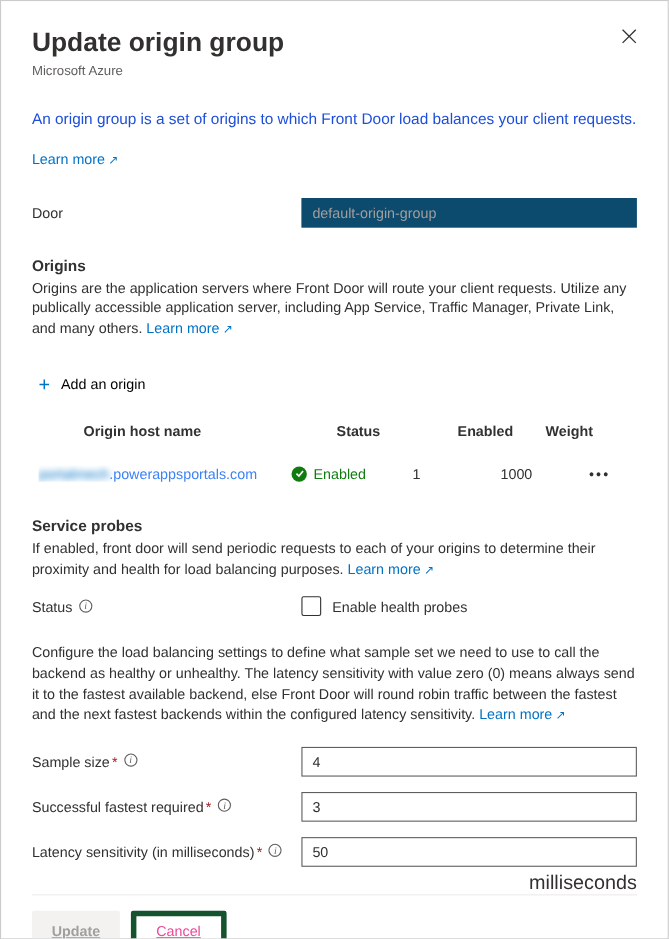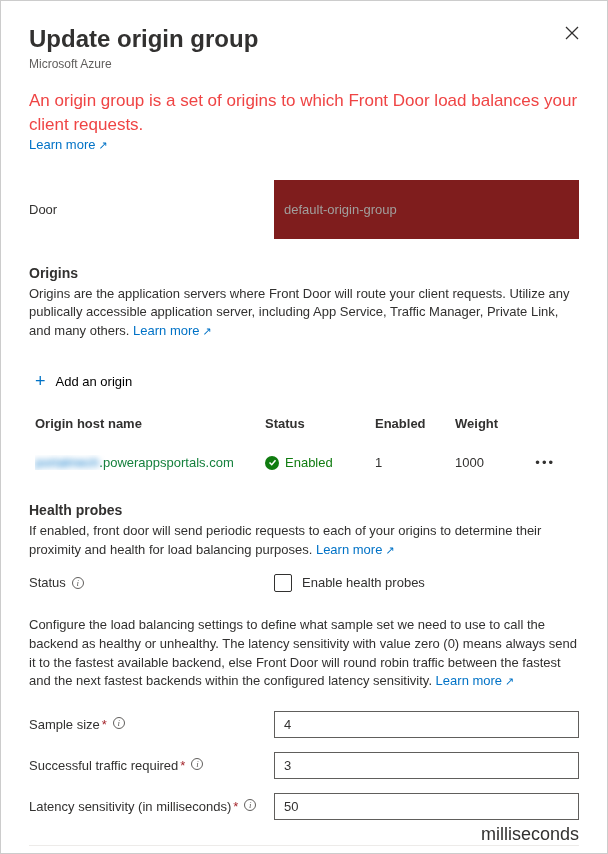--- a/index.html
+++ b/index.html
@@ -11,52 +11,52 @@
       width: 608px;
       height: 854px;
       border: 1px solid #ccc;
       padding: 24px 28px;
       display: flex;
       flex-direction: column;
     }
     .header { display: flex; justify-content: space-between; align-items: flex-start; margin-bottom: 4px; }
     .title { font-size: 24px; font-weight: 600; color: #323130; }
     .close-x { font-size: 18px; cursor: pointer; color: #323130; line-height: 1; }
-    .subhead { font-size: 12px; color: #605e5c; margin-bottom: 18px; }
-    .desc { font-size: 17px; color: #ef4444; margin-bottom: 0; line-height: 1.4; }
+    .subhead { font-size: 12px; color: #605e5c; margin-bottom: 28px; }
+    .desc { font-size: 14px; color: #1d4ed8; margin-bottom: 18px; line-height: 1.4; }
     .link { color: #0072c6; text-decoration: none; cursor: pointer; }
     .ext-icon { display: inline-block; font-size: 11px; margin-left: 3px; }
     .field-row { display: flex; align-items: center; margin-top: 28px; margin-bottom: 26px; }
     .field-label { width: 245px; font-size: 13px; color: #323130; }
     .text-input {
       flex: 1;
-      background: #7f1d1d;
+      background: #0c4a6e;
       border: none;
-      padding: 22px 10px;
+      padding: 6px 10px;
       font-size: 13px;
       color: #a19f9d;
     }
     .section-title { font-size: 14px; font-weight: 600; margin-bottom: 4px; color: #323130; }
     .section-text { font-size: 13px; color: #323130; line-height: 1.45; margin-bottom: 8px; }
     .add-row { display: flex; align-items: center; margin: 22px 0 16px 6px; cursor: pointer; }
     .plus-icon { color: #0072c6; font-size: 18px; font-weight: 300; margin-right: 10px; }
     .add-label { color: #000000; font-size: 13px; }
     .table-head, .table-row { display: flex; align-items: center; padding: 8px 6px; }
-    .table-head { font-weight: 600; border-bottom: none; }
+    .table-head { font-weight: 600; border-bottom: none; margin-left: 41px; }
     .table-row { margin-top: 8px; }
     .col-host { flex: 0 0 230px; overflow: hidden; text-overflow: ellipsis; white-space: nowrap; }
     .col-status { flex: 0 0 110px; display: flex; align-items: center; }
     .col-priority { flex: 0 0 80px; }
     .col-weight { flex: 0 0 70px; }
     .col-actions { flex: 0 0 30px; text-align: right; letter-spacing: 2px; cursor: pointer; color: #323130; }
     .host-blur {
       filter: blur(3px);
       color: #0072c6;
     }
-    .host-visible { color: #15803d; }
+    .host-visible { color: #3b82f6; }
     .status-check {
       width: 14px; height: 14px;
       background: #107c10;
       border-radius: 50%;
       display: inline-flex;
       align-items: center;
       justify-content: center;
       margin-right: 6px;
     }
     .status-check svg { width: 9px; height: 9px; fill: #fff; }
@@ -175,21 +175,21 @@
         </svg>
     </span>
     <span class="status-text">Enabled</span>
   </div>
   <div class="col-priority">1</div>
   <div class="col-weight">1000</div>
   <div class="col-actions">•••</div>
 </div>
 
 <div class="section-block">
-  <div class="section-title">Health probes</div>
+  <div class="section-title">Service probes</div>
   <div class="section-text">
     <span>If enabled, front door will send periodic requests to each of your origins to determine their proximity and health for load balancing purposes. </span><a class="link"><span>Learn more</span><span class="ext-icon">↗</span></a>
   </div>
 
   <div class="status-row">
     <div class="status-label-col">
       <span>Status</span>
       <span class="info-icon">i</span>
     </div>
     <span class="checkbox"></span>
@@ -210,21 +210,21 @@
       <span class="req">*</span>
       <span class="info-icon">i</span>
     </div>
     <div class="num-input-col">
       <input class="num-input" value="4" style="">
     </div>
   </div>
 
   <div class="num-row">
     <div class="num-label-col">
-      <span>Successful traffic required</span>
+      <span>Successful fastest required</span>
       <span class="req">*</span>
       <span class="info-icon">i</span>
     </div>
     <div class="num-input-col">
       <input class="num-input" value="3" style="">
     </div>
   </div>
 
   <div class="num-row">
     <div class="num-label-col">

